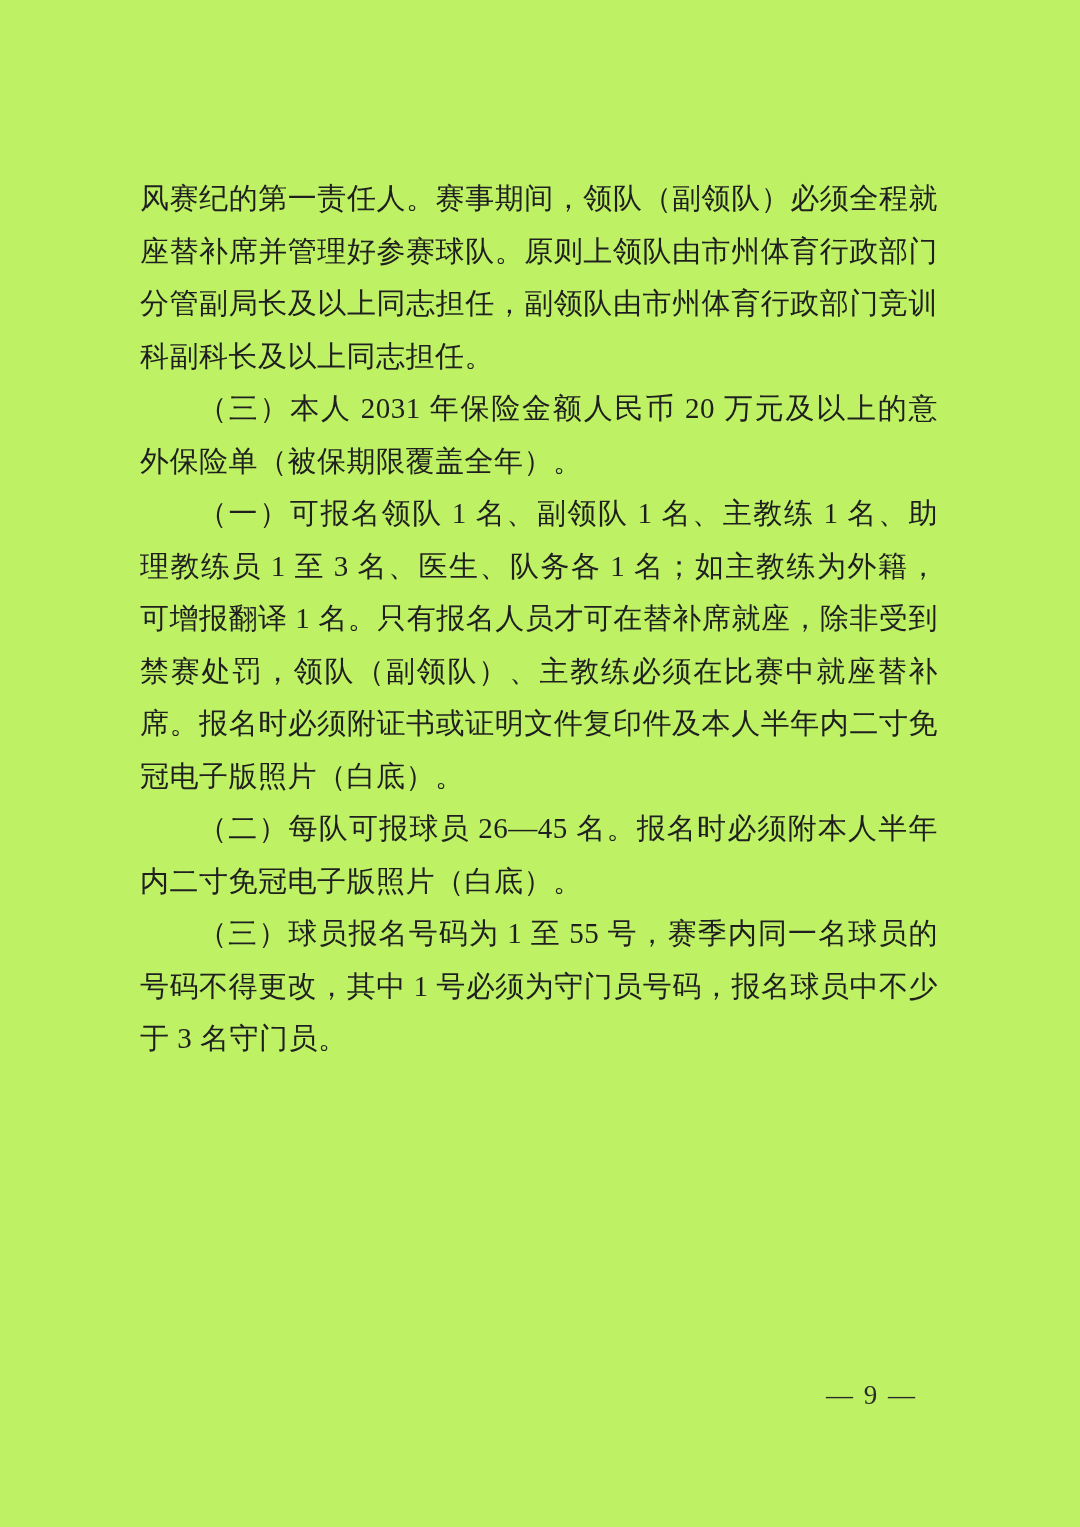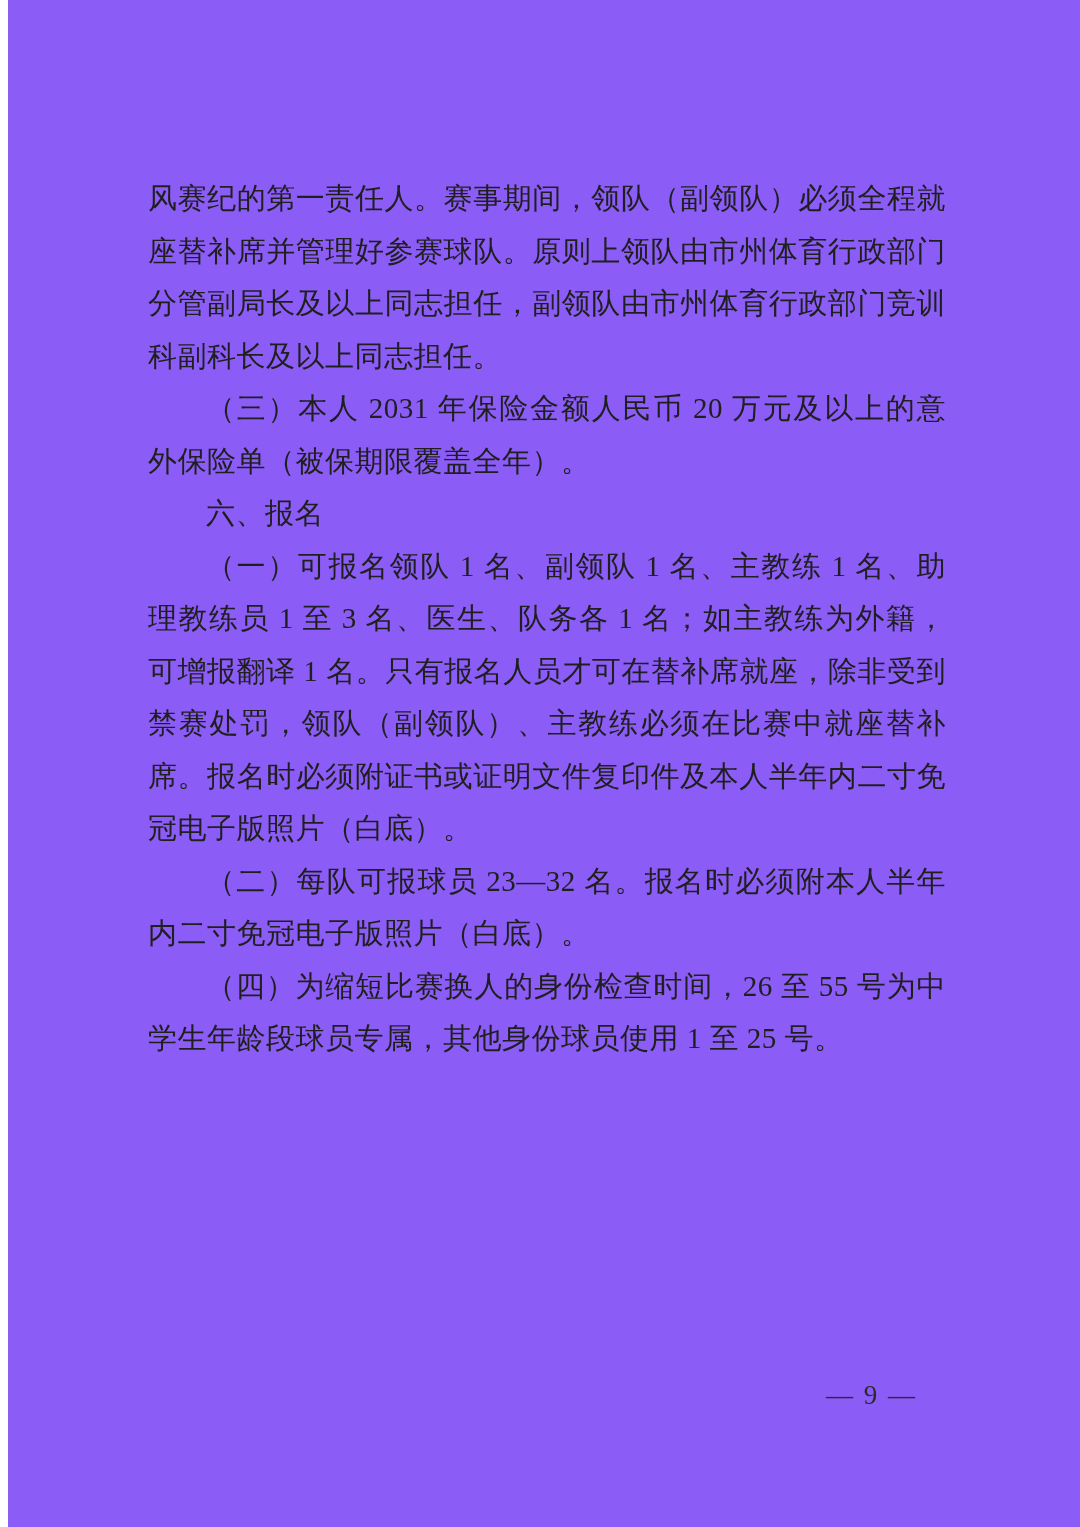--- a/index.html
+++ b/index.html
@@ -10,22 +10,21 @@
     position: relative;
     width: 1080px;
     height: 1527px;
     background: #ffffff;
     font-family: "Liberation Serif", "DejaVu Serif", serif;
     overflow: hidden;
   }
   .page {
     position: absolute;
     inset: 0;
-    background: #8b5cf6;
-    margin-left: 8px;
+    background: #bef264;
   }
   .text-block {
     position: absolute;
     left: 140px;
     top: 172px;
     width: 798px;
     font-size: 29px;
     line-height: 52.5px;
     color: #1f1f1f;
     text-align: justify;
@@ -55,27 +54,26 @@
 <body>
 
 <div class="page">
 
   <main class="text-block">
     <p class="para">风赛纪的第一责任人。赛事期间，领队（副领队）必须全程就座替补席并管理好参赛球队。原则上领队由市州体育行政部门分管副局长及以上同志担任，副领队由市州体育行政部门竞训科副科长及以上同志担任。</p>
 
 
     <p class="para indent">（三）本人 2031 年保险金额人民币 20 万元及以上的意外保险单（被保期限覆盖全年）。</p>
 
-    <p class="para indent">六、报名</p>
 
     <p class="para indent">（一）可报名领队 1 名、副领队 1 名、主教练 1 名、助理教练员 1 至 3 名、医生、队务各 1 名；如主教练为外籍，可增报翻译 1 名。只有报名人员才可在替补席就座，除非受到禁赛处罚，领队（副领队）、主教练必须在比赛中就座替补席。报名时必须附证书或证明文件复印件及本人半年内二寸免冠电子版照片（白底）。</p>
 
-    <p class="para indent">（二）每队可报球员 23—32 名。报名时必须附本人半年内二寸免冠电子版照片（白底）。</p>
+    <p class="para indent">（二）每队可报球员 26—45 名。报名时必须附本人半年内二寸免冠电子版照片（白底）。</p>
 
+    <p class="para indent">（三）球员报名号码为 1 至 55 号，赛季内同一名球员的号码不得更改，其中 1 号必须为守门员号码，报名球员中不少于 3 名守门员。</p>
 
-    <p class="para indent">（四）为缩短比赛换人的身份检查时间，26 至 55 号为中学生年龄段球员专属，其他身份球员使用 1 至 25 号。</p>
   </main>
 
   <footer class="page-footer">
     <span>— 9 —</span>
   </footer>
 
 </div>
 
 </body></html>

